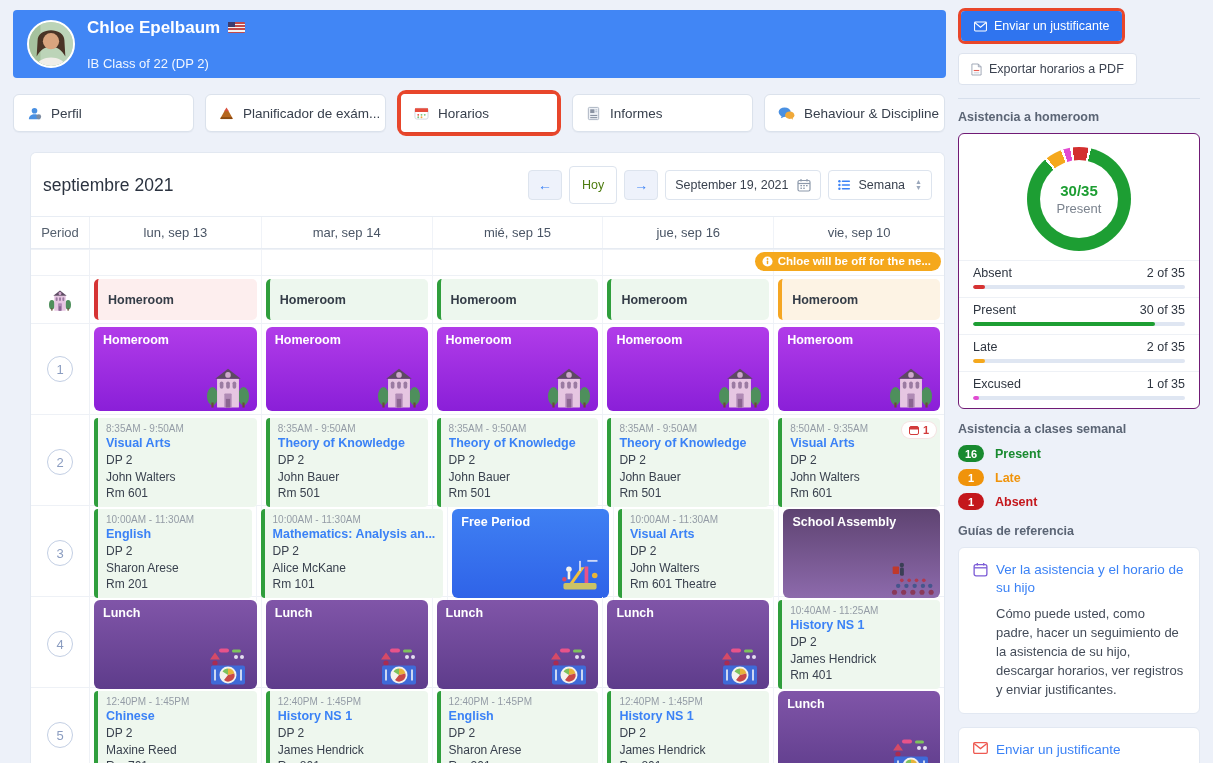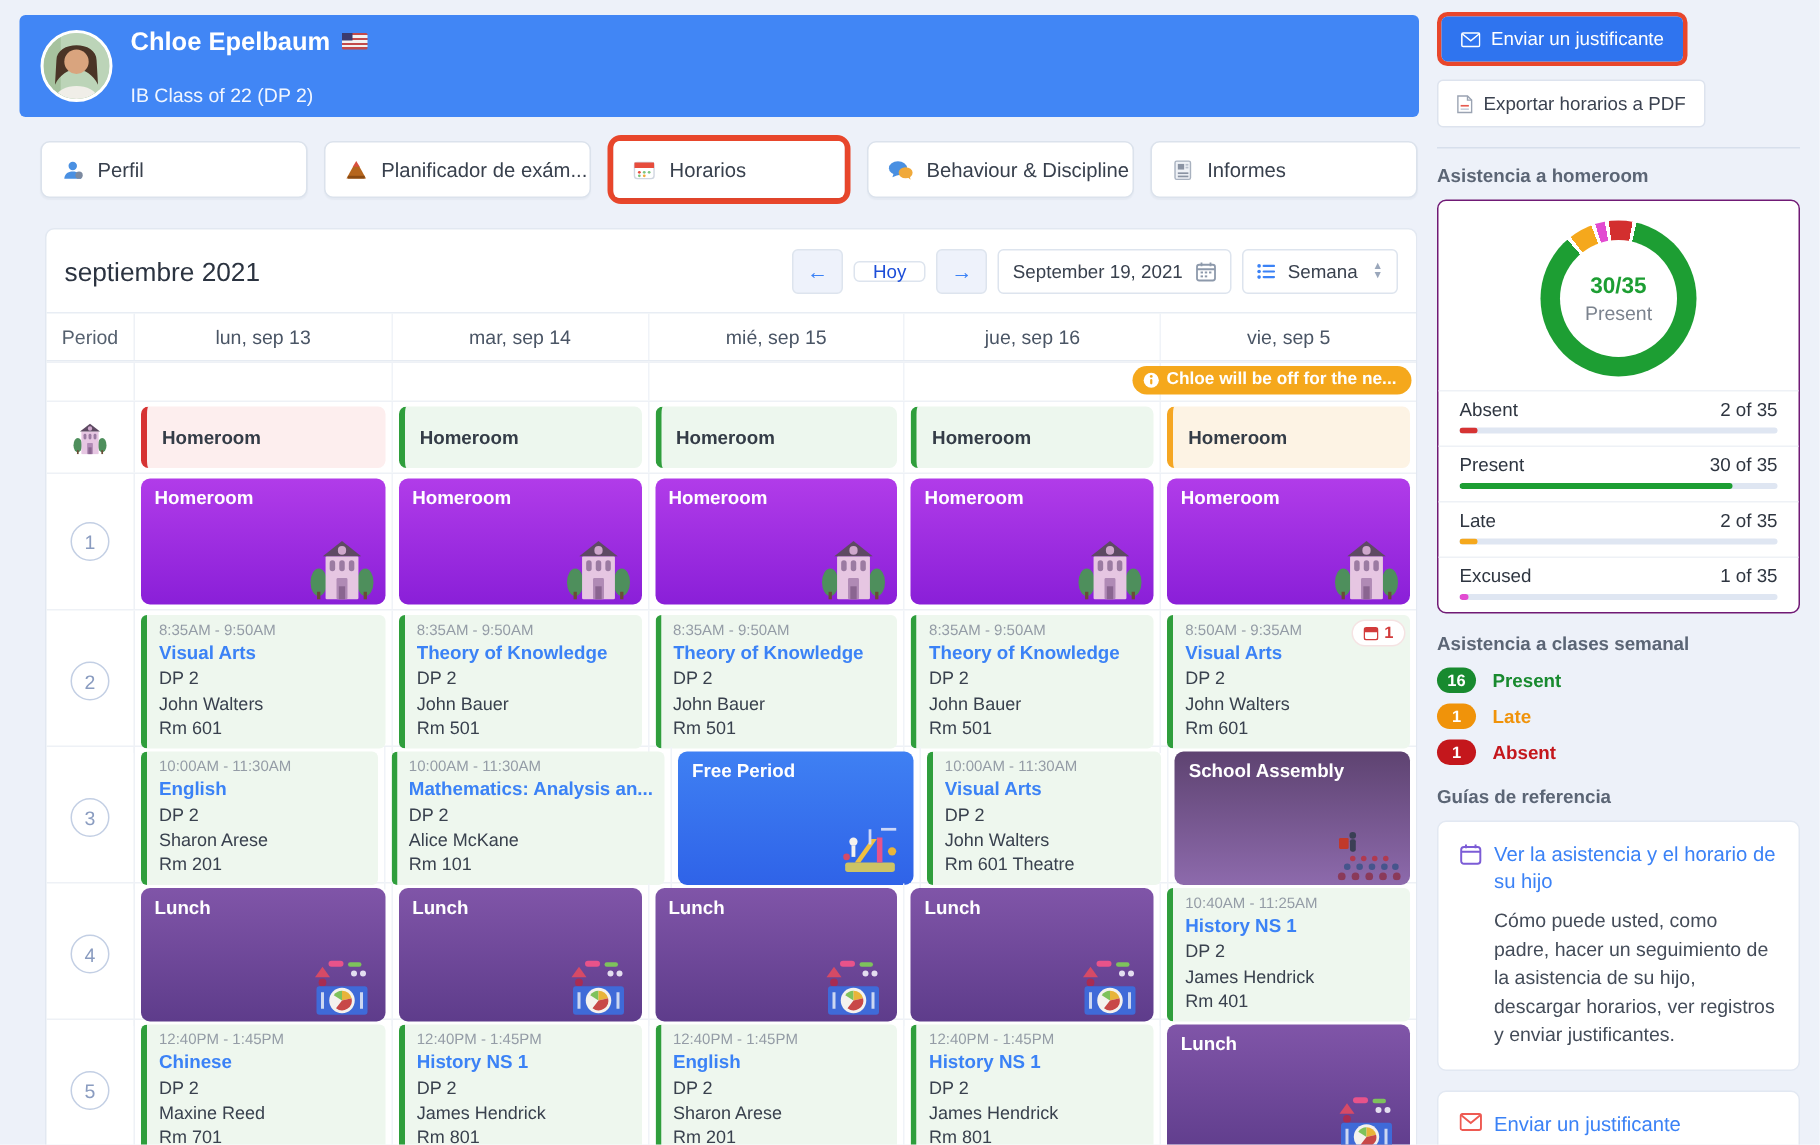--- a/index.html
+++ b/index.html
@@ -17,37 +17,37 @@
   .p-text { margin-left:12px; }
   .p-name-row { display:flex; align-items:center; gap:8px; }
   .p-name { color:#fff; font-size:17px; font-weight:bold; }
   .us-flag { width:17px; height:11px; display:inline-block; position:relative;
     background:repeating-linear-gradient(180deg,#c24a4a 0 1.6px,#f2f2f2 1.6px 3.2px);
     border-radius:1px; }
   .us-flag::before { content:""; position:absolute; left:0; top:0; width:7px; height:5px; background:#3c3b6e; }
   .p-sub { color:rgba(255,255,255,.93); font-size:13px; margin-top:18px; }
 
   
-  .tabs { display:flex; gap:11px; margin-top:12px; align-items:center; padding-right:1px;margin-left:14px; }
+  .tabs { display:flex; gap:11px; margin-top:12px; align-items:center; padding-right:1px; }
   .tab { flex:1; height:38px; background:#fff; border:1px solid #dbe2ec; border-radius:6px;
     display:flex; align-items:center; gap:9px; padding:0 13px; font-size:13.5px; color:#38404d;
     box-shadow:0 1px 1px rgba(20,40,80,.04); cursor:pointer; white-space:nowrap; overflow:hidden; }
   .tab-hl { flex:1.02; border:4px solid #e8462b; border-radius:9px; }
   .tab-hl .tab { border:none; border-radius:4px; width:100%; }
   .tab-icon { display:flex; flex:none; }
 
   
   .main-card { width:915px; margin:16px 0 0 17px; background:#fff;
     border:1px solid #e2e8f1; border-bottom:none; border-radius:6px 6px 0 0; }
   .toolbar { display:flex; align-items:center; justify-content:space-between; padding:13px 12px 12px; }
   .month { font-size:17.5px; color:#2b3340; }
   .controls { display:flex; align-items:center; gap:7px; }
   .nav-btn { width:34px; height:30px; border:1px solid #dde4ee; background:#eef2fb; color:#3b82f6;
     border-radius:4px; font-size:14px; display:flex; align-items:center; justify-content:center; cursor:pointer; }
-  .today-btn { height:14px; padding:0 12px; background:#fff; border:1px solid #dde4ee; color:#1d4ed8;
+  .today-btn { height:38px; padding:0 12px; background:#fff; border:1px solid #dde4ee; color:#4d7c0f;
     border-radius:4px; font-size:12.5px; display:flex; align-items:center; cursor:pointer; }
   .date-box,.view-box { height:30px; border:1px solid #dde4ee; border-radius:4px; background:#fff;
     display:flex; align-items:center; gap:8px; padding:0 9px; font-size:12.5px; color:#39414e; cursor:pointer; }
   .stepper { display:flex; flex-direction:column; line-height:6px; font-size:7px; color:#9aa7bb; margin-left:2px; }
 
   .sched-grid { border-top:1px solid #e8edf4; }
   .grid-row { display:grid; grid-template-columns:59px repeat(5,1fr); }
   .grid-row + .grid-row { border-top:1px solid #eef1f6; }
   .pcol { display:flex; align-items:center; justify-content:center; border-right:1px solid #eef1f6;
     color:#55606e; font-size:13px; }
@@ -173,41 +173,41 @@
                 <circle cx="11.5" cy="9.5" r="1" fill="#7cc47f"></circle>
                 <circle cx="4.5" cy="12" r="1" fill="#7cc47f"></circle>
                 <circle cx="8" cy="12" r="1" fill="#f0a93a"></circle>
               </svg>
             </span>
             <span class="tab-label">Horarios</span>
           </div>
         </div>
         <div class="tab">
           <span class="tab-icon">
-            <svg width="17" height="13" viewBox="0 0 18 14">
-              <ellipse cx="7" cy="5.5" rx="6.5" ry="5" fill="#4a90e2"></ellipse>
-              <path d="M4 9 L3 12 L8 10Z" fill="#4a90e2"></path>
-              <ellipse cx="12.5" cy="8.8" rx="5" ry="4" fill="#f0a93a"></ellipse>
-              <path d="M14 12 L16 13.8 L15.5 11Z" fill="#f0a93a"></path>
-            </svg>
-          </span>
-          <span class="tab-label">Behaviour &amp; Discipline</span>
-        </div>
-        <div class="tab">
-          <span class="tab-icon">
             <svg width="15" height="15" viewBox="0 0 16 16">
               <rect x="2.5" y="1.5" width="11" height="13" rx="1.2" fill="#eef1f6" stroke="#a8b1bf"></rect>
               <rect x="4.5" y="3.5" width="4.5" height="4" fill="#8a93a3"></rect>
               <rect x="10" y="3.5" width="2" height="1.2" fill="#b8c0cc"></rect>
               <rect x="10" y="5.5" width="2" height="1.2" fill="#b8c0cc"></rect>
               <rect x="4.5" y="9.5" width="7.5" height="1.2" fill="#8a93a3"></rect>
               <rect x="4.5" y="11.8" width="7.5" height="1.2" fill="#8a93a3"></rect>
             </svg>
           </span>
           <span class="tab-label">Informes</span>
+        </div>
+        <div class="tab">
+          <span class="tab-icon">
+            <svg width="17" height="13" viewBox="0 0 18 14">
+              <ellipse cx="7" cy="5.5" rx="6.5" ry="5" fill="#4a90e2"></ellipse>
+              <path d="M4 9 L3 12 L8 10Z" fill="#4a90e2"></path>
+              <ellipse cx="12.5" cy="8.8" rx="5" ry="4" fill="#f0a93a"></ellipse>
+              <path d="M14 12 L16 13.8 L15.5 11Z" fill="#f0a93a"></path>
+            </svg>
+          </span>
+          <span class="tab-label">Behaviour &amp; Discipline</span>
         </div>
       </div>
 
     <div class="main-card">
       <div class="toolbar">
         <div class="month">septiembre 2021</div>
         <div class="controls">
           <div class="nav-btn">←</div>
           <div class="today-btn">Hoy</div>
           <div class="nav-btn">→</div>
@@ -250,21 +250,21 @@
           </div>
         </div>
       </div>
       <div class="sched-grid" id="schedule-body">
           <div class="grid-row day-header">
             <div class="pcol">Period</div>
             <div class="daycell">lun, sep 13</div>
             <div class="daycell">mar, sep 14</div>
             <div class="daycell">mié, sep 15</div>
             <div class="daycell">jue, sep 16</div>
-            <div class="daycell">vie, sep 5</div>
+            <div class="daycell">vie, sep 10</div>
           </div>
           <div class="grid-row banner-row">
             <div class="pcol"></div>
             <div class="daycell"></div>
             <div class="daycell"></div>
             <div class="daycell"></div>
             <div class="daycell"></div>
             <div class="daycell"></div>
             <div class="banner-pill">
               <span style="display:flex">

